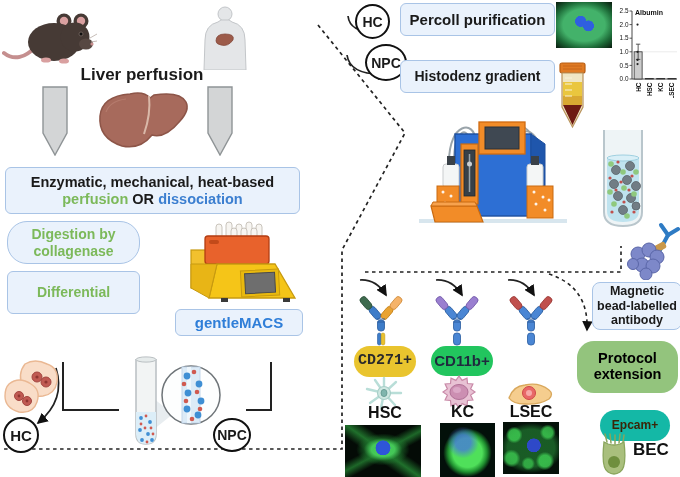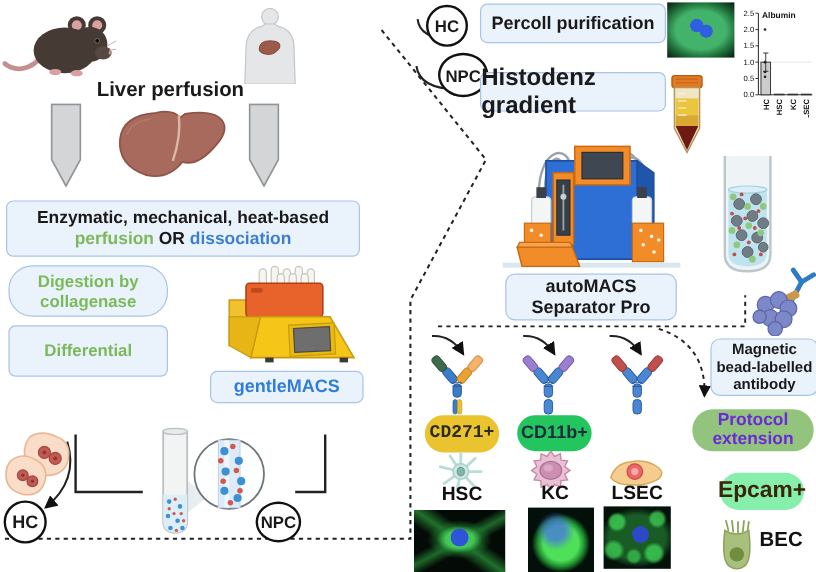--- a/index.html
+++ b/index.html
@@ -187,21 +187,21 @@
         <circle cx="35" cy="57" r="2.3"></circle>
       </g>
   </svg>
 
   <div class="abs circ" style="left:213px;top:418px;width:34px;height:30px;font-size:14px;">NPC</div>
 
   <div class="abs circ" style="left:355px;top:4px;width:31px;height:31px;font-size:14px;">HC</div>
   <div class="abs circ" style="left:365px;top:44px;width:38px;height:33px;font-size:14px;">NPC</div>
 
   <div class="abs bluebox" style="left:400px;top:3px;width:153px;height:31px;font-size:15px;">Percoll purification</div>
-  <div class="abs bluebox" style="left:400px;top:60px;width:153px;height:31px;font-size:20px;">Histodenz gradient</div>
+  <div class="abs bluebox" style="left:400px;top:60px;width:153px;height:31px;font-size:14px;">Histodenz gradient</div>
 
   <div class="abs" style="left:556px;top:2px;width:56px;height:46px;background:
      radial-gradient(circle at 44% 42%, #2f5fe0 0 13%, rgba(0,0,0,0) 14%),
      radial-gradient(circle at 58% 52%, #2f5fe0 0 13%, rgba(0,0,0,0) 14%),
      radial-gradient(ellipse 75% 70% at 50% 50%, #43b26a 0 50%, #1d6b38 72%, #07130a 100%);"></div>
 
   <svg class="abs" id="albumin-chart" style="left:612px;top:2px;" width="67" height="96" viewBox="0 0 67 96">
       <line x1="20" y1="49.8" x2="65" y2="49.8" stroke="#dcdcdc" stroke-width="0.6"></line>
       <line x1="20" y1="9" x2="20" y2="77" stroke="#333" stroke-width="0.9"></line>
       <line x1="20" y1="77" x2="65" y2="77" stroke="#333" stroke-width="0.9"></line>
@@ -278,24 +278,20 @@
       <circle cx="117" cy="88" r="1.5"></circle>
         <circle cx="126" cy="93" r="1.5"></circle>
         <circle cx="119" cy="100" r="1.5"></circle>
         <circle cx="128" cy="106" r="1.5"></circle>
         <circle cx="132" cy="96" r="1.5"></circle>
     </g>
     <polygon points="14,102 60,102 66,118 18,118" fill="#f28c28" stroke="#c96a10" stroke-width="1.2"></polygon>
     <polygon points="14,102 60,102 58,98 16,98" fill="#f7a24e" stroke="#c96a10" stroke-width="1"></polygon>
   </svg>
 
-  <div class="abs bluebox" style="left:421px;top:228px;width:141px;height:37px;font-size:15px;border-radius:8px;">
-    <div>autoMACS</div>
-    <div>Separator Pro</div>
-  </div>
 
   <svg class="abs" style="left:596px;top:128px;" width="54" height="102" viewBox="0 0 54 102">
     <path d="M8,2 L8,84 Q8,98 27,98 Q46,98 46,84 L46,2" fill="#eef4f6" stroke="#b9c6cc" stroke-width="2"></path>
     <path d="M11,30 L43,30 L43,83 Q43,94 27,94 Q11,94 11,83 Z" fill="#bfe3ef"></path>
     <ellipse cx="27" cy="30" rx="16" ry="3" fill="#d9eff7" stroke="#9fd0e0" stroke-width="1"></ellipse>
     <g fill="#717d85" stroke="#5a646b" stroke-width="0.8">
       <circle cx="20" cy="42" r="4.5"></circle>
         <circle cx="34" cy="38" r="4.5"></circle>
         <circle cx="18" cy="56" r="4.5"></circle>
       <circle cx="31" cy="52" r="4.5"></circle>
@@ -432,26 +428,26 @@
   <div class="abs" style="left:503px;top:422px;width:56px;height:52px;background:
      radial-gradient(circle at 55% 45%, #2e49c8 0 16%, rgba(0,0,0,0) 17%),
      radial-gradient(circle at 20% 25%, rgba(60,200,80,0.85) 0 9%, rgba(0,0,0,0) 14%),
      radial-gradient(circle at 80% 20%, rgba(60,200,80,0.8) 0 8%, rgba(0,0,0,0) 13%),
      radial-gradient(circle at 15% 70%, rgba(60,200,80,0.8) 0 9%, rgba(0,0,0,0) 15%),
      radial-gradient(circle at 75% 75%, rgba(60,200,80,0.85) 0 10%, rgba(0,0,0,0) 16%),
      radial-gradient(circle at 45% 80%, rgba(60,200,80,0.7) 0 8%, rgba(0,0,0,0) 13%),
      radial-gradient(ellipse 70% 60% at 50% 50%, rgba(45,165,65,0.5) 0 60%, rgba(0,0,0,0) 80%),
      #05120a;"></div>
 
-  <div class="abs pill" style="left:577px;top:341px;width:101px;height:35px;background:#93c47d;font-size:14.5px;color:#6d28d9;">
+  <div class="abs pill" style="left:577px;top:341px;width:101px;height:52px;background:#93c47d;font-size:14.5px;color:#000000;">
     <div>Protocol</div>
     <div>extension</div>
   </div>
 
-  <div class="abs pill" style="left:600px;top:394px;width:70px;height:31px;background:#86efac;font-size:19px;color:#3a2508;">Epcam+</div>
+  <div class="abs pill" style="left:600px;top:410px;width:70px;height:31px;background:#14b8a6;font-size:12px;color:#3a2508;">Epcam+</div>
 
   <svg class="abs" style="left:596px;top:430px;" width="36" height="46" viewBox="0 0 36 46">
     <g stroke="#8aa55c" stroke-width="1.5" stroke-linecap="round">
       <path d="M11,12 L9,4"></path>
         <path d="M15,13 L14,4"></path>
         <path d="M19,14 L19,5"></path>
         <path d="M23,13 L24,4"></path>
         <path d="M27,12 L28,5"></path>
     </g>
     <path d="M8,12 Q5,38 12,42 Q18,46 24,42 Q31,38 28,12 L24,14 Q18,16 12,14 Z" fill="#a9bf7d" stroke="#8aa55c" stroke-width="1.3"></path>

